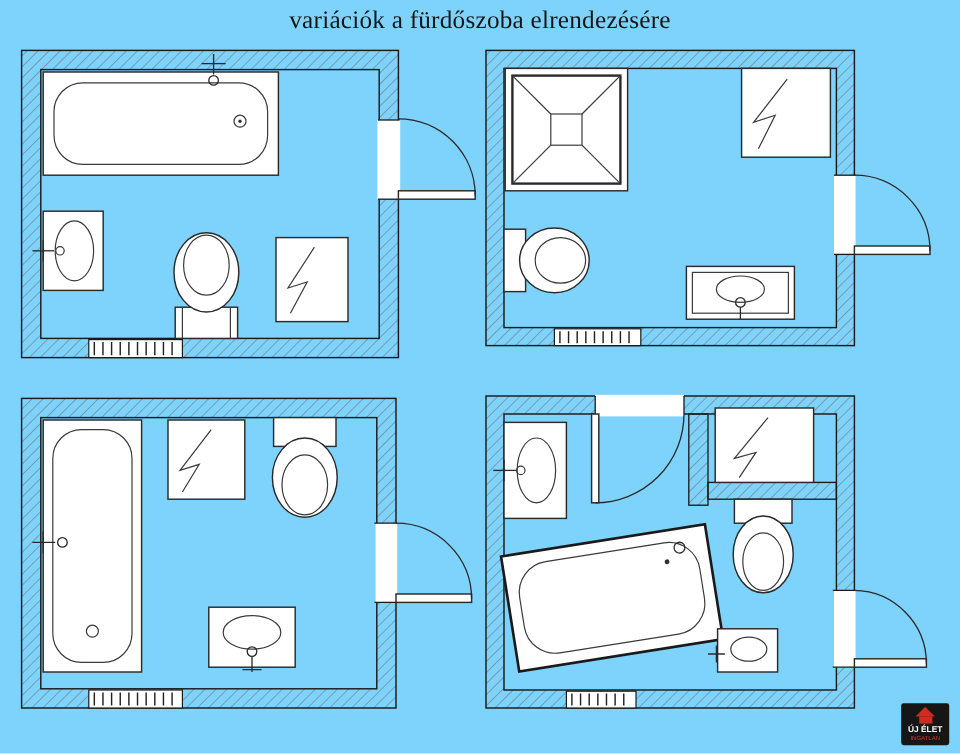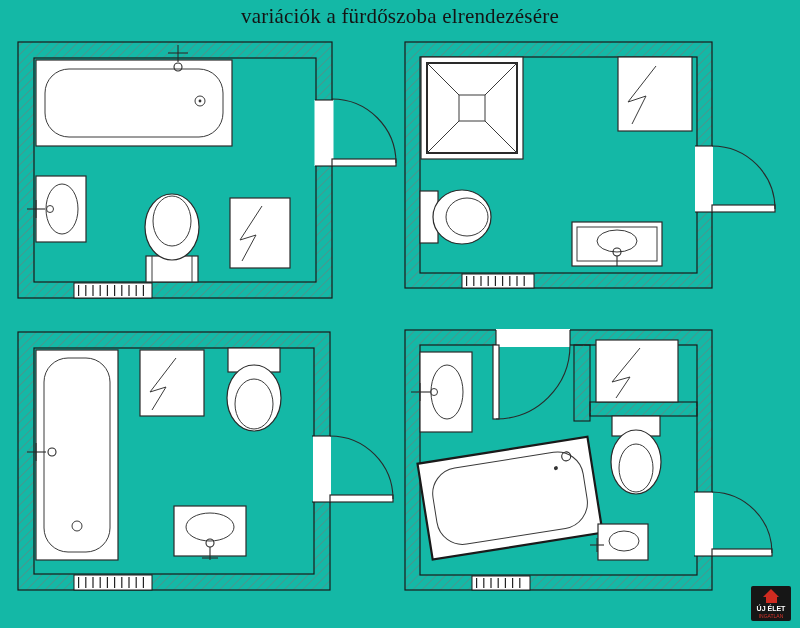--- a/index.html
+++ b/index.html
@@ -1,16 +1,16 @@
 <!DOCTYPE html>
 <html><head>
 <meta charset="utf-8">
 <style>
   html,body{margin:0;padding:0;background:#fff;}
-  .stage{position:relative;width:800px;height:628px;background:#14b8a6;overflow:hidden;
+  .stage{position:relative;width:800px;height:628px;background:#7dd3fc;overflow:hidden;
          font-family:"Liberation Serif",serif;}
   .title{position:absolute;top:4px;left:0;right:0;text-align:center;
          font-size:21px;color:#141414;letter-spacing:.2px;}
   svg{position:absolute;top:0;left:0;}
   .wallfill{fill:url(#hatch);fill-rule:evenodd;stroke:none;}
   .wallline{fill:none;stroke:#1a1a1a;stroke-width:1.2;}
   .iwall{fill:url(#hatch);stroke:#1a1a1a;stroke-width:1.1;}
   .fix{fill:#fff;stroke:#2a2a2a;stroke-width:1.2;}
   .thin{fill:none;stroke:#3a3a3a;stroke-width:1;}
   .ln{fill:none;stroke:#2a2a2a;stroke-width:1.1;}

